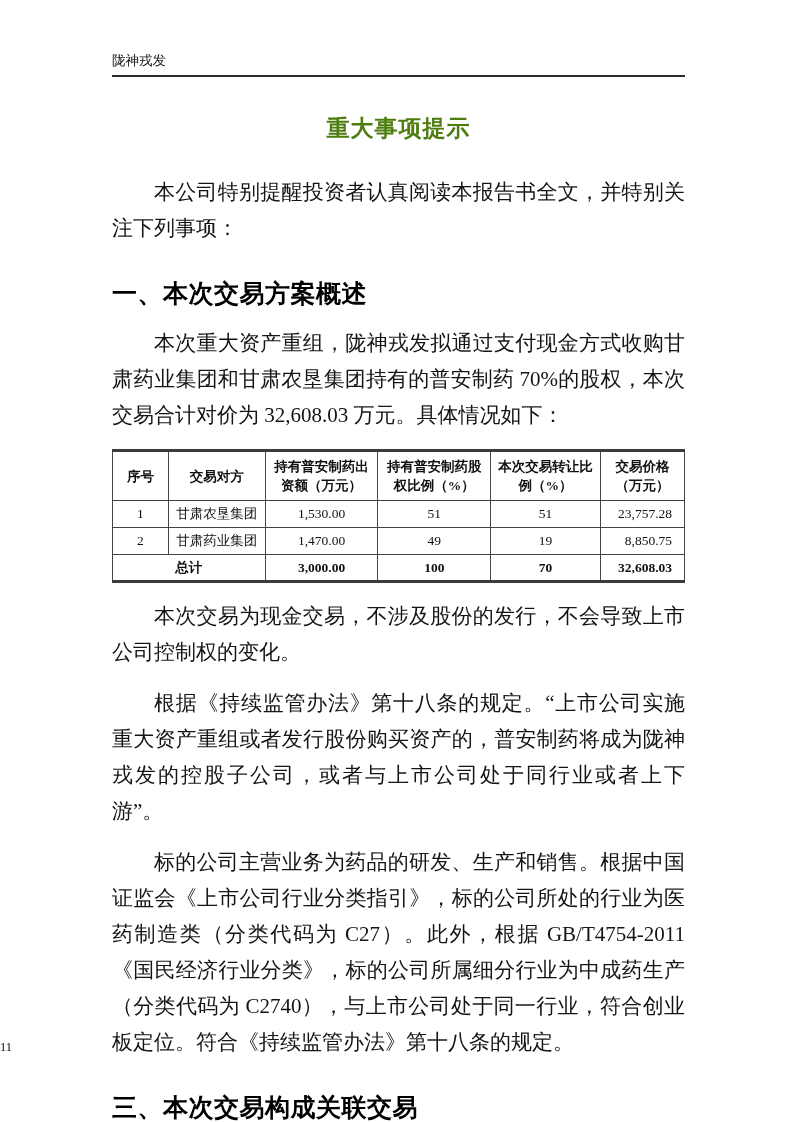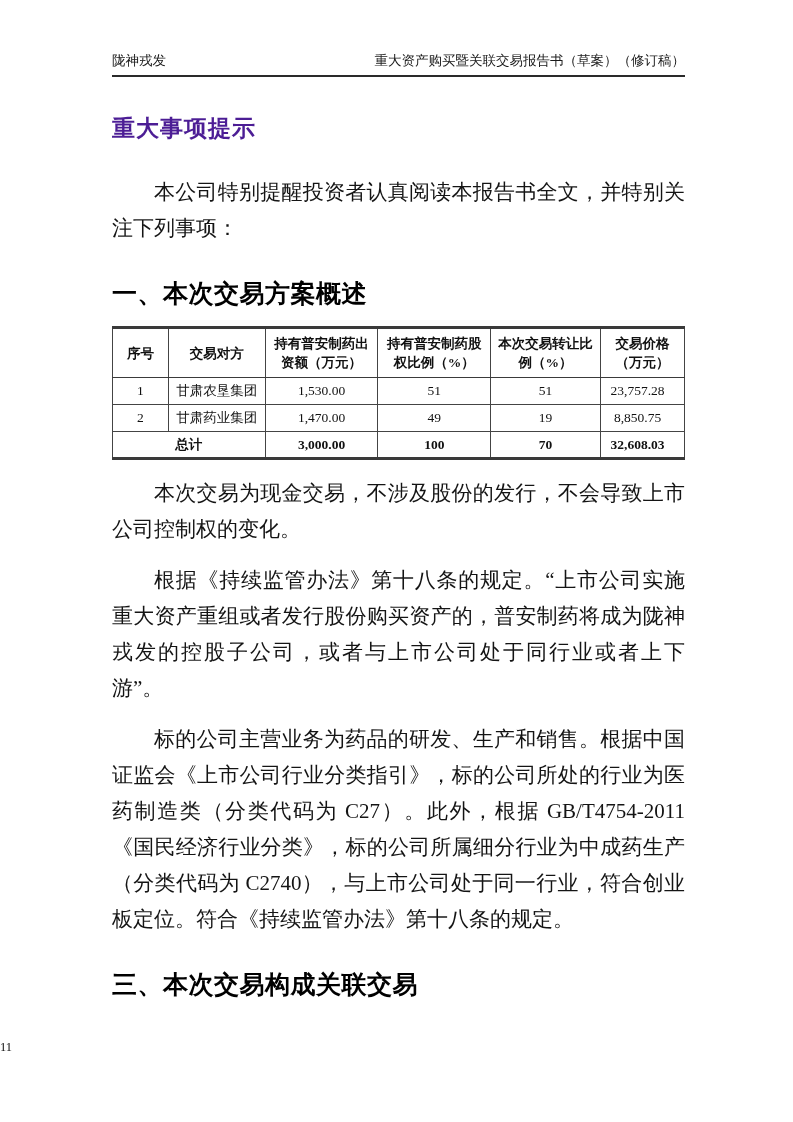--- a/index.html
+++ b/index.html
@@ -26,26 +26,26 @@
     justify-content: space-between;
     align-items: flex-end;
     font-size: 13.5px;
     padding-bottom: 5px;
     border-bottom: 2px solid #2a2a2a;
     color: #1a1a1a;
   }
   
   .doc-title {
     margin-top: 36px;
-    text-align: left;
+    text-align: center;
     font-family: "Liberation Sans", "DejaVu Sans", sans-serif;
     font-weight: bold;
     font-size: 23px;
     letter-spacing: 1px;
-    color: #4c1d95;
+    color: #4d7c0f;
   }
   
   .para {
     margin-top: 15px;
     font-size: 21px;
     line-height: 36px;
     text-indent: 2em;
     text-align: justify;
     color: #141414;
   }
@@ -77,50 +77,50 @@
     padding: 3px 2px;
   }
   table.deal-table th {
     font-weight: bold;
     font-size: 13.5px;
     line-height: 19px;
     padding: 5px 2px;
     border-bottom: 1.5px solid #3a3a3a;
   }
   table.deal-table td { height: 27px; }
-  table.deal-table td.num-right { padding-right: 12px; }
+  table.deal-table td.num-right { text-align: right; padding-right: 12px; }
   table.deal-table tr.total-row td { font-weight: bold; }
   
   .page-footer {
     position: absolute;
     left: 0;
     right: 0;
     top: 1040px;
     text-align: left;
     font-size: 12.5px;
     color: #111;
   }
 </style>
 </head>
 <body>
 
 <div class="page">
   <div class="content">
 
     <div class="doc-header">
       <span>陇神戎发</span>
-      <span>重大资产购买暨关联交易报告书（草案）（修订稿）</span>
     </div>
 
     <h1 class="doc-title">重大事项提示</h1>
 
     <p class="para first">本公司特别提醒投资者认真阅读本报告书全文，并特别关注下列事项：</p>
 
     <h2 class="section-heading">一、本次交易方案概述</h2>
 
+    <p class="para">本次重大资产重组，陇神戎发拟通过支付现金方式收购甘肃药业集团和甘肃农垦集团持有的普安制药 70%的股权，本次交易合计对价为 32,608.03 万元。具体情况如下：</p>
 
     <table class="deal-table">
       <colgroup>
         <col style="width:56px">
           <col style="width:97px">
           <col style="width:113px">
         <col style="width:113px">
           <col style="width:110px">
           <col style="width:84px">
       </colgroup>

